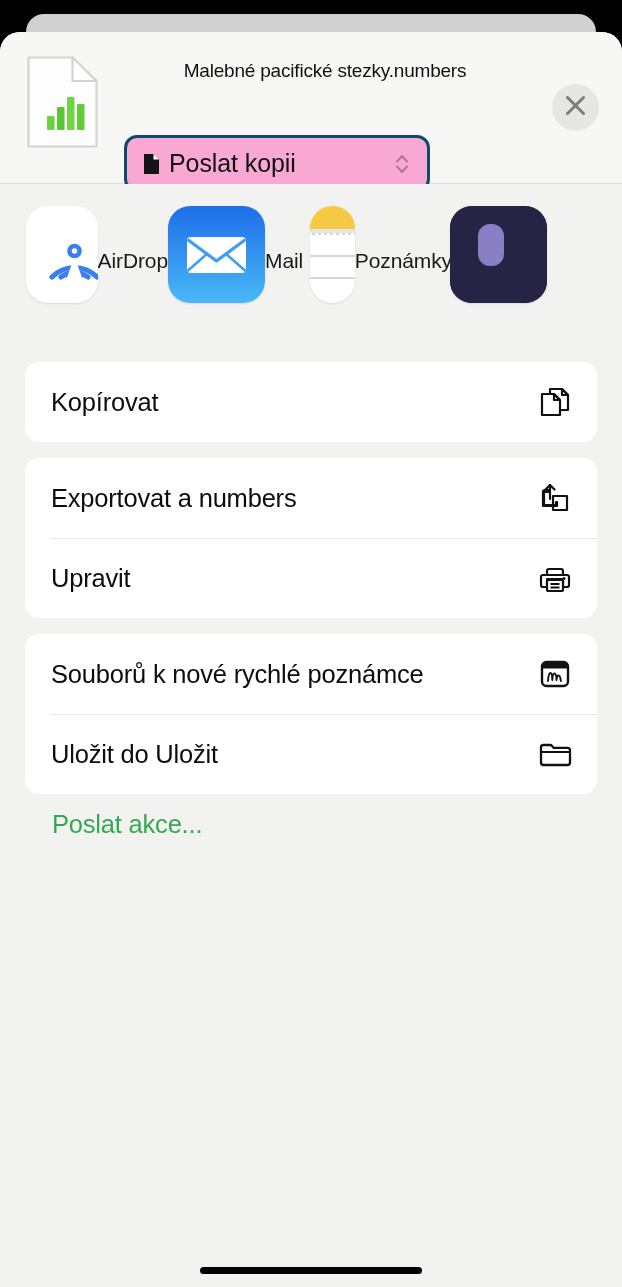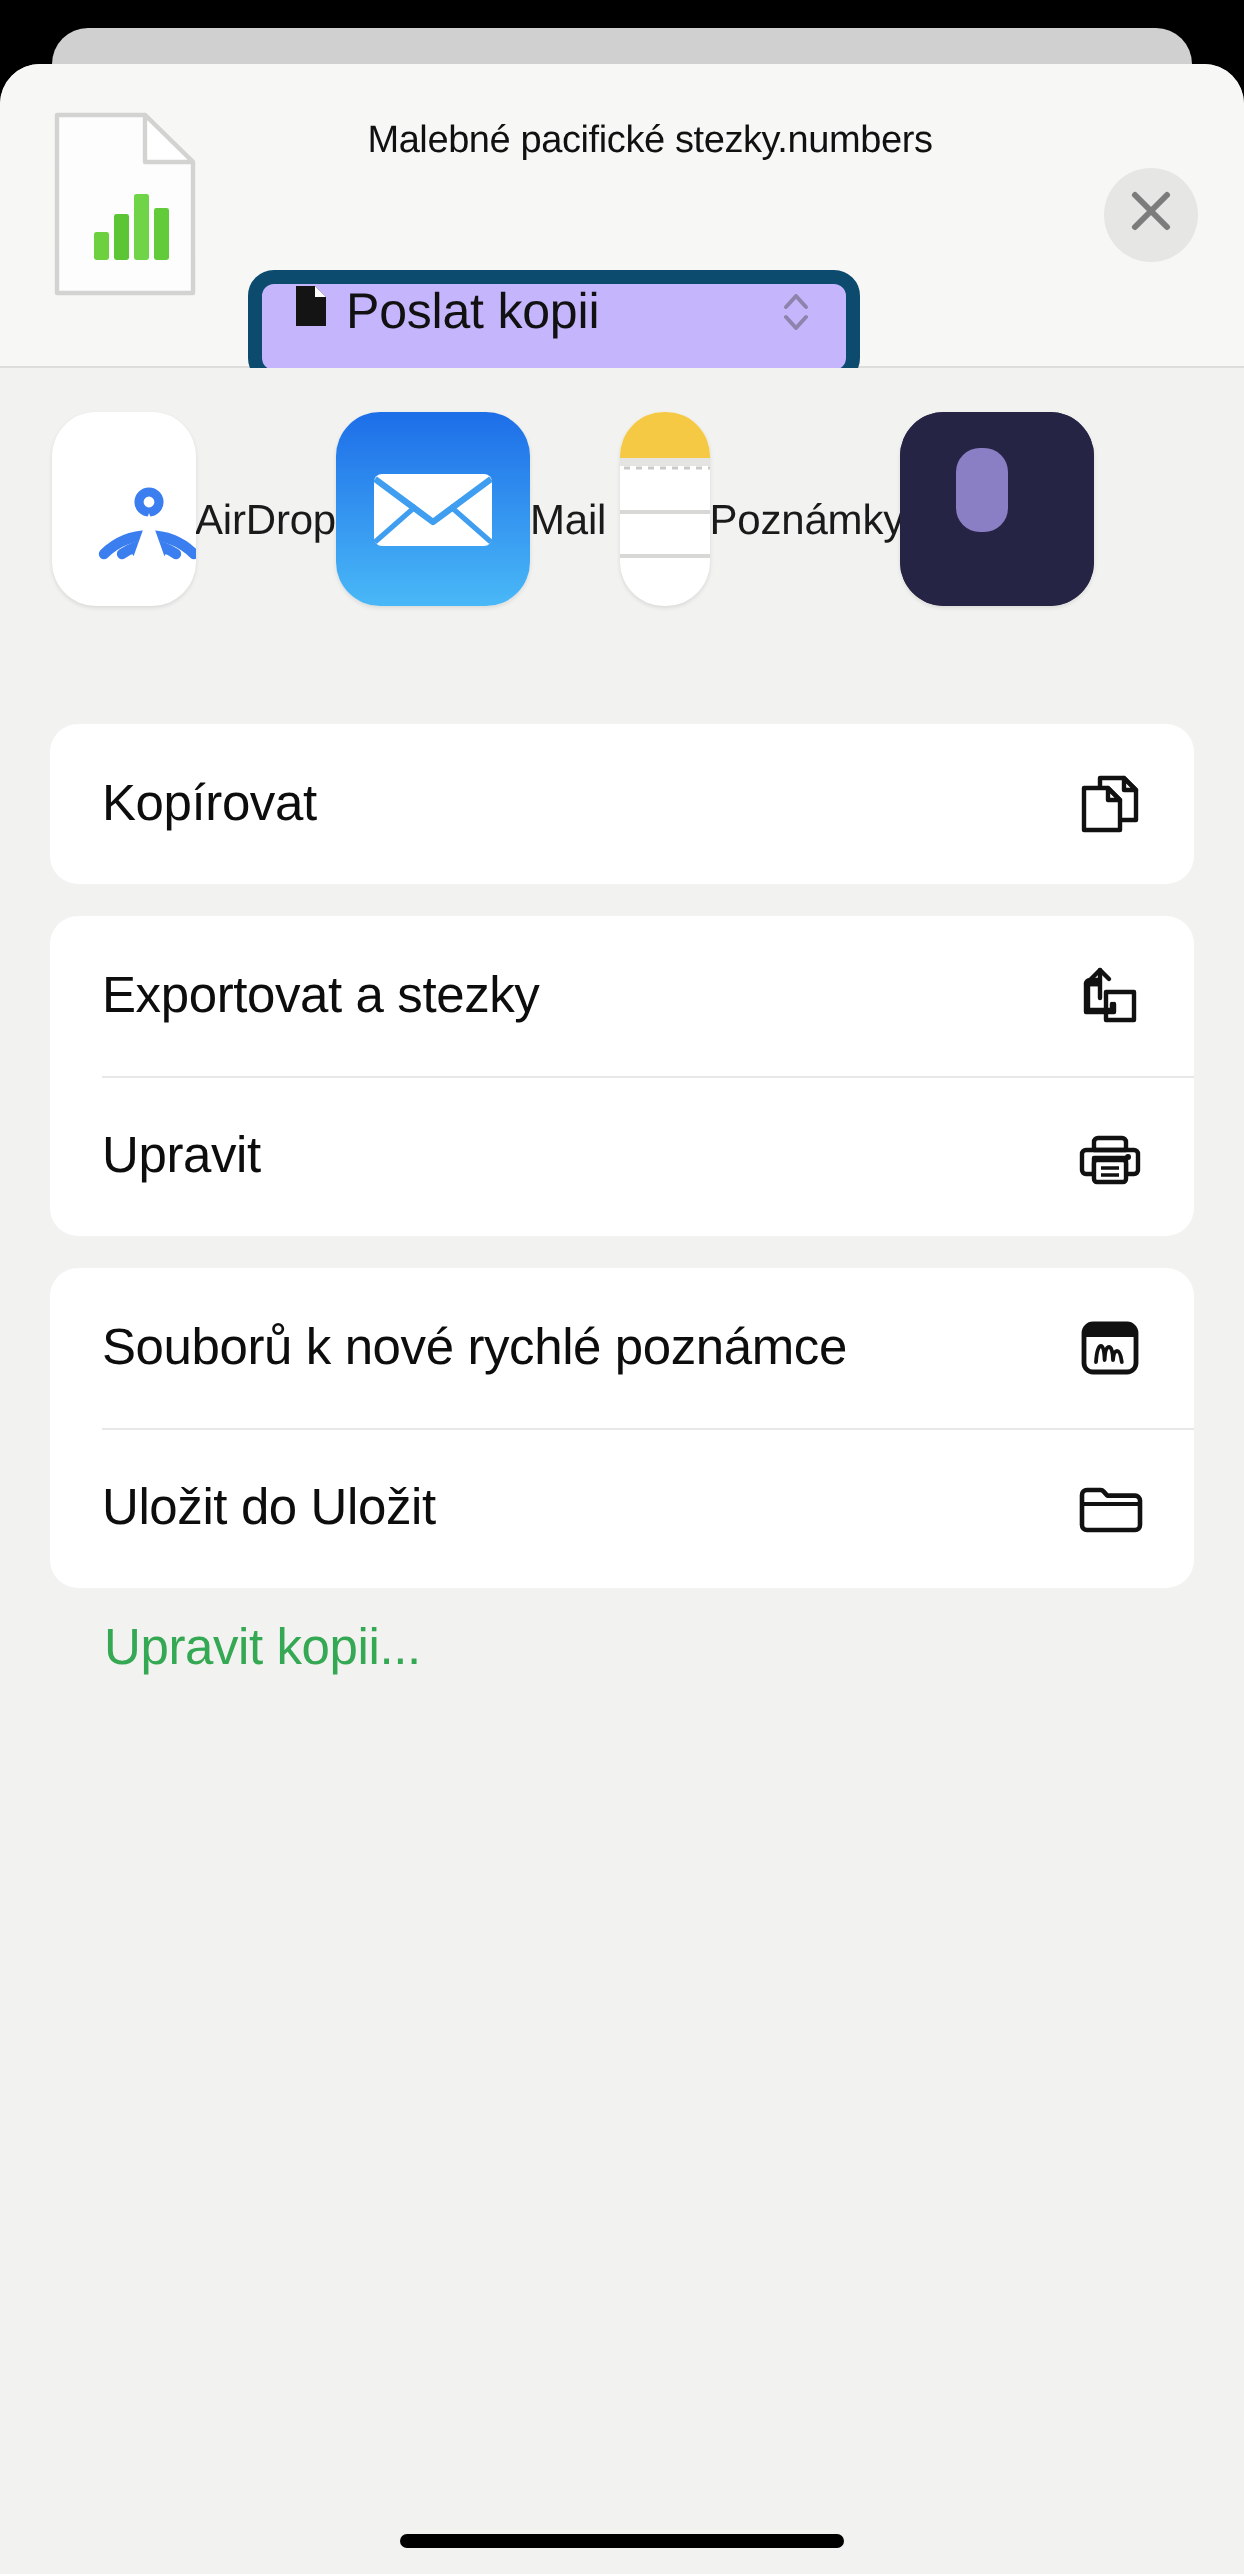--- a/index.html
+++ b/index.html
@@ -73,25 +73,25 @@
     letter-spacing: -0.2px;
     white-space: nowrap;
   }
 
   .format-button {
     position: absolute;
     left: 124px;
     top: 103px;
     width: 306px;
     height: 57px;
-    background: #c4b5fd;
-    border: 7px solid #0c4a6e;
+    background: #f9a8d4;
+    border: 3px solid #0c4a6e;
     border-radius: 13px;
     display: flex;
-    align-items: flex-start;
+    align-items: center;
     padding: 0 16px;
   }
 
   .format-doc-icon {
     width: 17px;
     height: 22px;
     margin-right: 9px;
     flex: 0 0 auto;
   }
 
@@ -360,21 +360,21 @@
               <path d="M25 5 L31 11 h-6 Z" fill="none" stroke="#111111" stroke-width="2.2" stroke-linejoin="round"></path>
               <path d="M5 10 h12 L23 16 v15 h-18 Z" fill="#ffffff" stroke="#111111" stroke-width="2.2" stroke-linejoin="round"></path>
               <path d="M17 10 L23 16 h-6 Z" fill="none" stroke="#111111" stroke-width="2.2" stroke-linejoin="round"></path>
             </svg>
           </span>
         </div>
       </div>
 
       <div class="action-group">
         <div class="action-row">
-          <span class="action-label">Exportovat a stezky</span>
+          <span class="action-label">Exportovat a numbers</span>
           <span class="action-icon">
             <svg width="36" height="36" viewBox="0 0 36 36">
               <path d="M16 16 h14 v14 h-14 Z" fill="#ffffff" stroke="#111111" stroke-width="2.2" stroke-linejoin="round"></path>
               <path d="M6 12 h6 M6 12 v14 h14 v-4" fill="none" stroke="#111111" stroke-width="2.2" stroke-linecap="round" stroke-linejoin="round"></path>
               <path d="M6 12 a2 2 0 0 1 2-2 h4" fill="none" stroke="#111111" stroke-width="2.2" stroke-linecap="round"></path>
               <path d="M20 10 h-4 M16 10 v16 h-4" fill="none" stroke="#ffffff" stroke-width="0"></path>
               <path d="M7 12 h5 M7 12 v13 h12 v-3" fill="none" stroke="#111111" stroke-width="2.2" stroke-linecap="round" stroke-linejoin="round"></path>
               <path d="M13 5 v14" fill="none" stroke="#111111" stroke-width="2.2" stroke-linecap="round"></path>
               <path d="M8.5 9.5 L13 5 L17.5 9.5" fill="none" stroke="#111111" stroke-width="2.2" stroke-linecap="round" stroke-linejoin="round"></path>
             </svg>
@@ -410,18 +410,18 @@
           <span class="action-label">Uložit do Uložit</span>
           <span class="action-icon">
             <svg width="36" height="36" viewBox="0 0 36 36">
               <path d="M4 11.5 a2.5 2.5 0 0 1 2.5 -2.5 h6.8 a2 2 0 0 1 1.5 0.7 l1.8 2.1 h13.9 a2.5 2.5 0 0 1 2.5 2.5 v12.2 a2.5 2.5 0 0 1 -2.5 2.5 h-24 a2.5 2.5 0 0 1 -2.5 -2.5 Z" fill="none" stroke="#111111" stroke-width="2.3" stroke-linejoin="round"></path>
               <line x1="4" y1="16" x2="32" y2="16" stroke="#111111" stroke-width="2.1"></line>
             </svg>
           </span>
         </div>
       </div>
 
-      <div class="edit-actions">Upravit kopii...</div>
+      <div class="edit-actions">Poslat akce...</div>
     </div>
 
     <div class="home-indicator"></div>
   </div>
 </div>
 
 </body></html>

